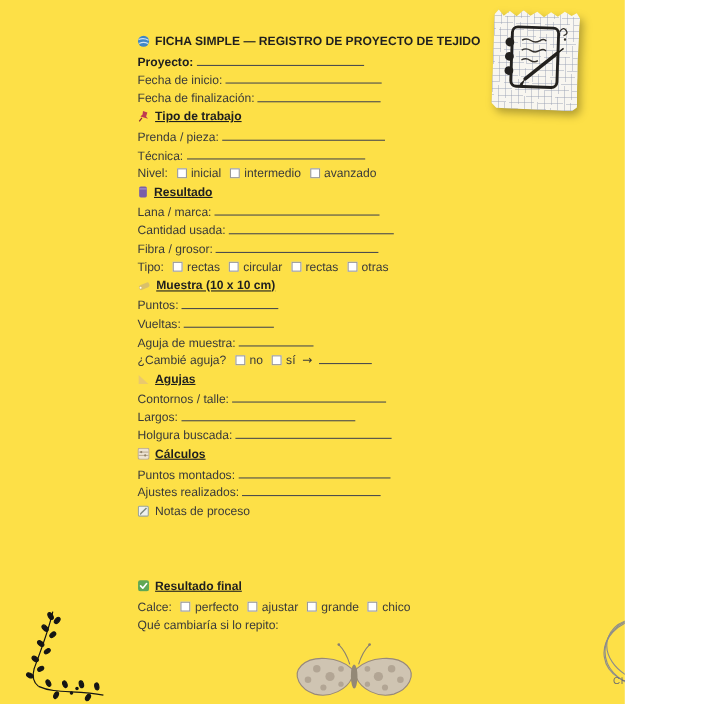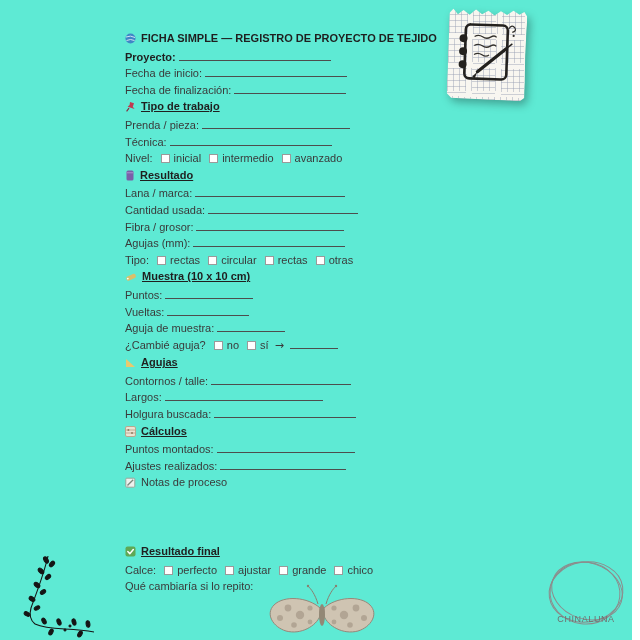--- a/index.html
+++ b/index.html
@@ -1,16 +1,16 @@
 <!DOCTYPE html>
 <html lang="es"><head>
 <meta charset="utf-8">
 <style>
   html,body{margin:0;padding:0;background:#fff;}
-  #page{position:relative;width:632px;height:640px;background:#5eead4;overflow:hidden;
+  #page{position:relative;width:568px;height:640px;background:#fde047;overflow:hidden;
         font-family:"Liberation Sans","DejaVu Sans",sans-serif;color:#3a3a3a;}
   
   #form-col{position:absolute;left:125px;top:30px;width:270px;font-size:11px;line-height:16.6px;}
   .row{white-space:nowrap;}
   .b{font-weight:bold;color:#1f1f1f;}
   .heading{font-weight:bold;color:#1f1f1f;text-decoration:underline;}
   .line{display:inline-block;border-bottom:1px solid #4d4d4d;height:10px;margin-left:3px;vertical-align:baseline;}
   .cb{display:inline-block;width:7px;height:7px;border:1px solid #9a9a9a;background:#fff;
       margin:0 4px 0 5px;vertical-align:-1px;}
   .opt{color:#3a3a3a;}
@@ -95,21 +95,20 @@
       <span class="icon">
         <svg width="10" height="11" viewBox="0 0 10 11">
             <rect x="1.5" y="0.5" width="7" height="10" rx="1.5" fill="#7a5fa8"></rect>
             <rect x="1.5" y="2" width="7" height="1.4" fill="#9c85c4"></rect>
           </svg>
       </span><span class="heading">Resultado</span>
     </div>
     <div class="row"><span>Lana / marca:</span><span class="line" style="width:150px"></span></div>
     <div class="row"><span>Cantidad usada:</span><span class="line" style="width:150px"></span></div>
     <div class="row"><span>Fibra / grosor:</span><span class="line" style="width:148px"></span></div>
-    <div class="row"><span>Agujas (mm):</span><span class="line" style="width:152px"></span></div>
     <div class="row">
       <span>Tipo:</span>
       <span class="cb"></span><span class="opt">rectas</span>
       <span class="cb"></span><span class="opt">circular</span>
       <span class="cb"></span><span class="opt">rectas</span>
       <span class="cb"></span><span class="opt">otras</span>
     </div>
 
     <div class="row">
       <span class="icon">

